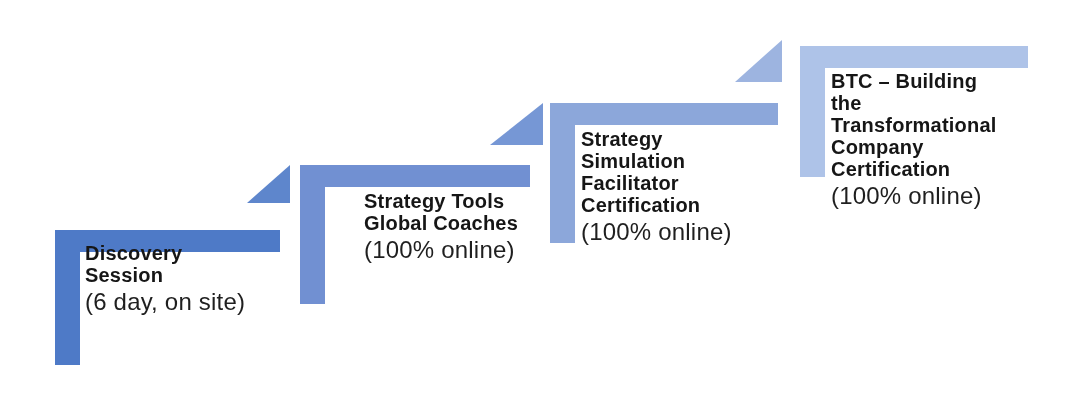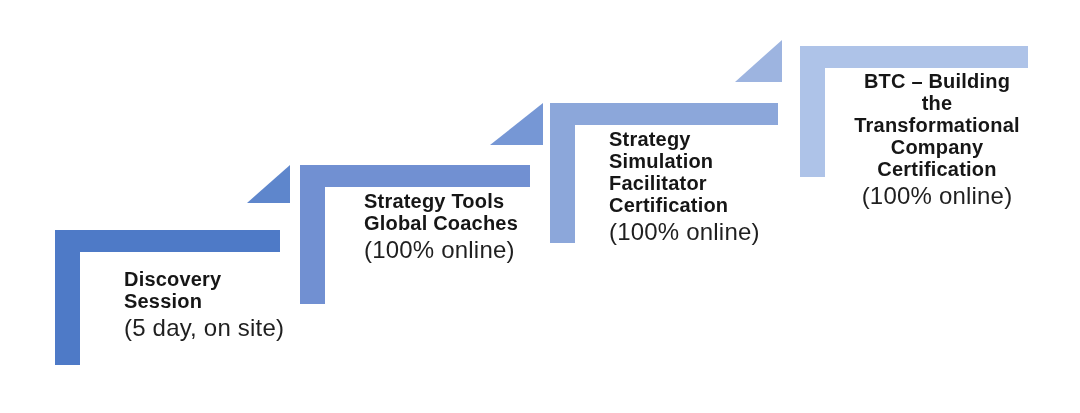--- a/index.html
+++ b/index.html
@@ -39,50 +39,50 @@
     line-height: 24px;
     font-weight: 400;
     color: #1f1f1f;
     letter-spacing: 0.2px;
     white-space: pre-line;
   }
 
   
   .s1-h { left: 55px;  top: 230px; width: 225px; height: 22px; }
   .s1-v { left: 55px;  top: 230px; width: 25px;  height: 135px; }
-  .s1-t { left: 85px;  top: 268px; width: 200px; margin-left: 39px; }
+  .s1-t { left: 85px;  top: 242px; width: 200px; }
   
   .s2-h { left: 300px; top: 165px; width: 230px; height: 22px; }
   .s2-v { left: 300px; top: 165px; width: 25px;  height: 139px; }
   .s2-t { left: 331px; top: 190px; width: 205px; margin-left: 33px; }
   
   .s3-h { left: 550px; top: 103px; width: 228px; height: 22px; }
   .s3-v { left: 550px; top: 103px; width: 25px;  height: 140px; }
-  .s3-t { left: 609px; top: 128px; width: 200px; }
+  .s3-t { left: 581px; top: 128px; width: 200px; }
   
   .s4-h { left: 800px; top: 46px;  width: 228px; height: 22px; }
   .s4-v { left: 800px; top: 46px;  width: 25px;  height: 131px; }
-  .s4-t { left: 831px; top: 70px;  width: 212px; text-align: center; }
+  .s4-t { left: 831px; top: 70px;  width: 212px; }
 
   
   .t1 { left: 247px; top: 165px; width: 43px; height: 38px; }
   .t2 { left: 490px; top: 103px; width: 53px; height: 42px; }
   .t3 { left: 735px; top: 40px;  width: 47px; height: 42px; }
 </style>
 </head>
 <body>
 
 <div class="canvas">
 
   <div class="bar s1-h" style="background-color: rgb(78, 122, 199);"></div>
   <div class="bar s1-v" style="background-color: rgb(78, 122, 199);"></div>
   <div class="step-text s1-t">
     <div class="step-title">Discovery
 Session</div>
-    <div class="step-subtitle">(5 day, on site)</div>
+    <div class="step-subtitle">(6 day, on site)</div>
   </div>
 
   <div class="tri t1" style="background-color: rgb(94, 134, 204);"></div>
 
   <div class="bar s2-h" style="background-color: rgb(113, 144, 210);"></div>
   <div class="bar s2-v" style="background-color: rgb(113, 144, 210);"></div>
   <div class="step-text s2-t">
     <div class="step-title">Strategy Tools
 Global Coaches</div>
     <div class="step-subtitle">(100% online)</div>

